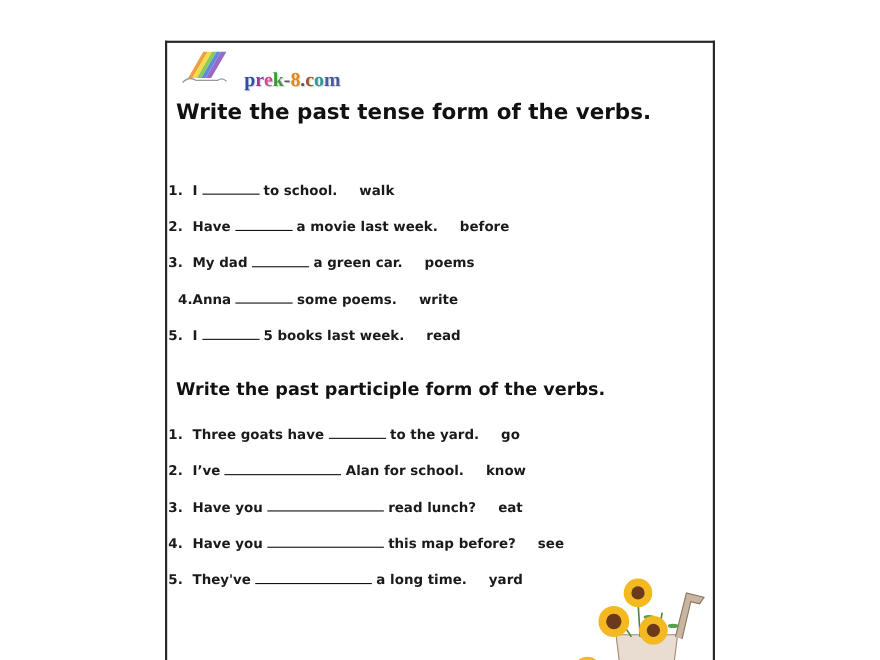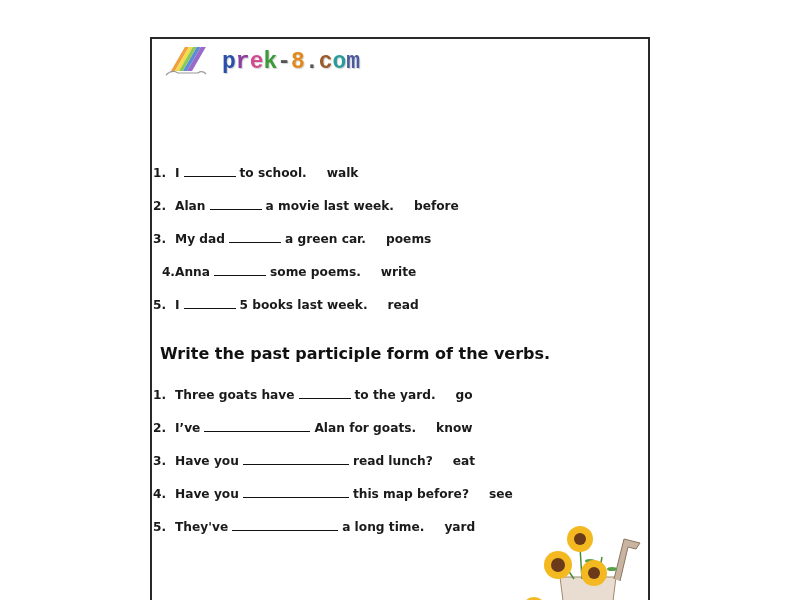--- a/index.html
+++ b/index.html
@@ -1,19 +1,19 @@
 <!DOCTYPE html>
 <html><head>
   <meta charset="utf-8">
   <style>
     html, body { margin: 0; padding: 0; }
     body { width: 800px; height: 600px; background: #ffffff; position: relative; overflow: hidden; font-family: "DejaVu Sans", sans-serif; }
     .page { position: absolute; left: 150px; top: 37px; width: 496px; height: 580px; border: 2px solid #2a2a2a; border-bottom: none; background: #fff; }
     .logo { position: absolute; left: 12px; top: 6px; width: 46px; height: 34px; }
-    .brand { position: absolute; left: 70px; top: 10px; font-family: Liberation Mono, monospace; font-weight: bold; font-size: 23px; letter-spacing: 0px; text-shadow: 1px 1px 1px rgba(0,0,0,0.18); }
+    .brand { position: absolute; left: 70px; top: 23px; font-family: Liberation Serif, serif; font-weight: bold; font-size: 18px; letter-spacing: 0px; text-shadow: 1px 1px 1px rgba(0,0,0,0.18); }
     .brand span { display: inline-block; }
     .title { position: absolute; left: 8px; top: 51px; font-size: 19.5px; font-weight: bold; color: #111; white-space: nowrap; }
     .subtitle { position: absolute; left: 8px; top: 305px; font-size: 16px; font-weight: bold; color: #111; white-space: nowrap; }
     .item { position: absolute; left: 1px; font-size: 12.2px; font-weight: bold; color: #1a1a1a; white-space: nowrap; }
     .num { display: inline-block; width: 22px; }
     .blank { display: inline-block; border-bottom: 1.5px solid #111; height: 10px; vertical-align: baseline; margin: 0 4px; }
     .verb { margin-left: 20px; }
     .flowers { position: absolute; left: 368px; top: 478px; width: 124px; height: 100px; }
   </style>
 </head>
@@ -26,34 +26,35 @@
       <rect x="26" y="2" width="4" height="24" fill="#f3dc4a"></rect>
       <rect x="30" y="2" width="4" height="24" fill="#8cc85a"></rect>
       <rect x="34" y="2" width="4" height="24" fill="#5a8cd8"></rect>
       <rect x="38" y="2" width="5" height="24" fill="#9a6ac8"></rect>
     </g>
     <path d="M2 30 Q8 24 14 28 L34 28 Q38 25 42 29" stroke="#999" stroke-width="1.2" fill="none"></path>
   </svg>
 
   <div class="brand" id="brand"><span style="color: rgb(43, 79, 168);">p</span><span style="color: rgb(138, 63, 160);">r</span><span style="color: rgb(210, 75, 143);">e</span><span style="color: rgb(60, 154, 58);">k</span><span style="color: rgb(85, 85, 85);">-</span><span style="color: rgb(224, 138, 30);">8</span><span style="color: rgb(85, 85, 85);">.</span><span style="color: rgb(154, 90, 42);">c</span><span style="color: rgb(42, 154, 154);">o</span><span style="color: rgb(74, 90, 154);">m</span></div>
 
+  <div class="title">Write the past tense form of the verbs.</div>
 
   <div id="s1">
       <div class="item" style="top: 127px;"><span class="num">1.</span><span>I</span><span class="blank" style="width: 52px;"></span><span>to school.</span><span class="verb">walk</span></div>
-      <div class="item" style="top: 160px;"><span class="num">2.</span><span>Alan</span><span class="blank" style="width: 52px;"></span><span>a movie last week.</span><span class="verb">before</span></div>
+      <div class="item" style="top: 160px;"><span class="num">2.</span><span>Have</span><span class="blank" style="width: 52px;"></span><span>a movie last week.</span><span class="verb">before</span></div>
       <div class="item" style="top: 193px;"><span class="num">3.</span><span>My dad</span><span class="blank" style="width: 52px;"></span><span>a green car.</span><span class="verb">poems</span></div>
       <div class="item" style="top: 226px; text-align: right;"><span class="num">4.</span><span>Anna</span><span class="blank" style="width: 52px;"></span><span>some poems.</span><span class="verb">write</span></div>
       <div class="item" style="top: 259px;"><span class="num">5.</span><span>I</span><span class="blank" style="width: 52px;"></span><span>5 books last week.</span><span class="verb">read</span></div>
     </div>
 
   <div class="subtitle">Write the past participle form of the verbs.</div>
 
   <div id="s2">
       <div class="item" style="top: 349px;"><span class="num">1.</span><span>Three goats have</span><span class="blank" style="width: 52px;"></span><span>to the yard.</span><span class="verb">go</span></div>
-      <div class="item" style="top: 382px;"><span class="num">2.</span><span>I’ve</span><span class="blank" style="width: 106px;"></span><span>Alan for goats.</span><span class="verb">know</span></div>
+      <div class="item" style="top: 382px;"><span class="num">2.</span><span>I’ve</span><span class="blank" style="width: 106px;"></span><span>Alan for school.</span><span class="verb">know</span></div>
       <div class="item" style="top: 415px;"><span class="num">3.</span><span>Have you</span><span class="blank" style="width: 106px;"></span><span>read lunch?</span><span class="verb">eat</span></div>
       <div class="item" style="top: 448px;"><span class="num">4.</span><span>Have you</span><span class="blank" style="width: 106px;"></span><span>this map before?</span><span class="verb">see</span></div>
       <div class="item" style="top: 481px;"><span class="num">5.</span><span>They've</span><span class="blank" style="width: 106px;"></span><span>a long time.</span><span class="verb">yard</span></div>
     </div>
 
   <svg class="flowers" viewBox="0 0 124 100">
 
     <path d="M40 60 L96 60 L92 92 L44 92 Z" fill="#e8ddd0" stroke="#a08a70" stroke-width="1"></path>
     <path d="M94 62 L104 22 L120 26 L116 32 L108 30 L100 64" fill="#c8b4a0" stroke="#8a7460" stroke-width="1"></path>
     <circle cx="76" cy="96" r="10" fill="none" stroke="#6a4a30" stroke-width="2"></circle>

